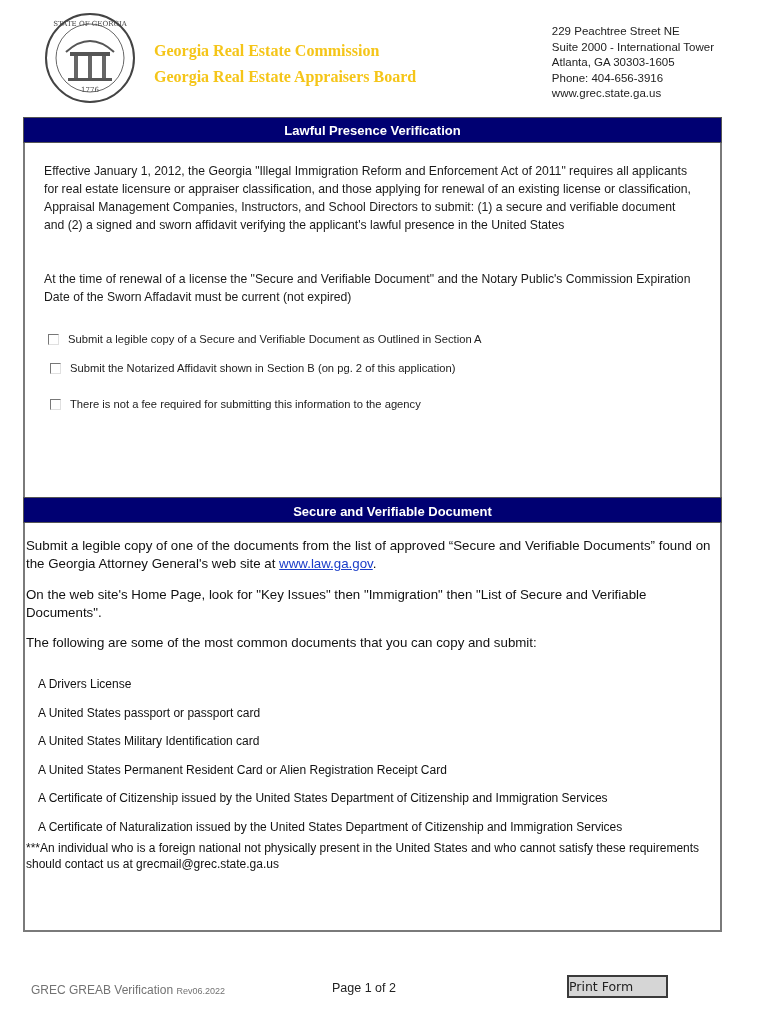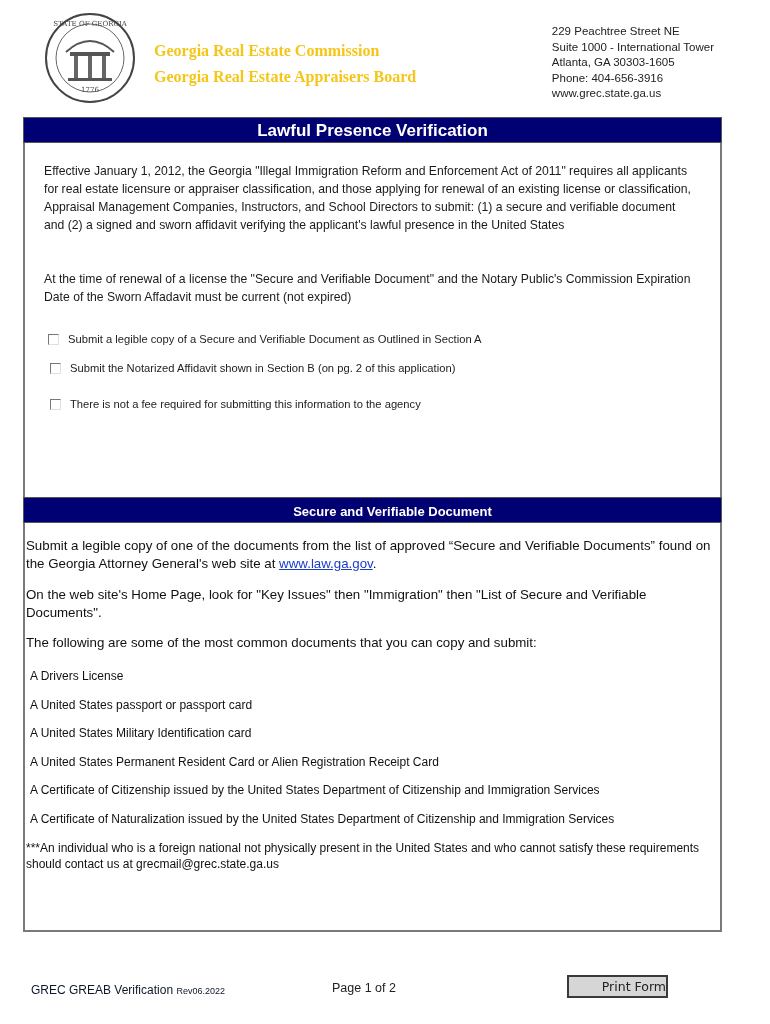--- a/index.html
+++ b/index.html
@@ -4,49 +4,49 @@
 <style>
   html, body { margin: 0; padding: 0; background: #ffffff; }
   body { width: 770px; height: 1024px; position: relative; overflow: hidden; font-family: "Liberation Sans", sans-serif; color: #1a1a1a; }
 
   .seal { position: absolute; left: 44px; top: 12px; width: 92px; height: 92px; }
   .org-title { position: absolute; left: 154px; top: 38px; font-family: "Liberation Serif", serif; font-weight: bold; color: #f5c518; font-size: 16px; line-height: 26px; white-space: nowrap; }
   .address { position: absolute; right: 56px; top: 24px; font-size: 11.5px; line-height: 15.5px; color: #222; }
 
   .main-box { position: absolute; left: 23px; top: 117px; width: 699px; height: 815px; border: 2px solid #7a7a7a; border-top: none; box-sizing: border-box; }
   .bar { position: absolute; left: 23px; width: 699px; height: 26px; background: #000072; border: 1px solid #555; box-sizing: border-box; color: #fff; font-weight: bold; }
-  .bar-1 { top: 117px; text-align: center; font-size: 17px; line-height: 25px; }
+  .bar-1 { top: 117px; text-align: center; font-size: 13px; line-height: 25px; }
   .bar-2 { top: 497px; }
   .bar-2 .sec-label { position: absolute; left: 5px; top: 0; font-size: 16px; line-height: 22px; margin-top: 28px; }
   .bar-2 .sec-title { position: absolute; left: 0; right: 0; top: 3px; text-align: center; font-size: 13px; line-height: 22px; padding-left: 40px; }
 
   .para { position: absolute; left: 44px; width: 650px; font-size: 12.2px; line-height: 18px; color: #1a1a1a; }
   .p1 { top: 162px; }
   .p2 { top: 270px; }
 
   .chk-row { position: absolute; left: 48px; display: flex; align-items: center; font-size: 11.2px; color: #222; }
   .chk { width: 11px; height: 11px; border-top: 1.5px solid #777; border-left: 1.5px solid #777; border-right: 1px solid #e0e0e0; border-bottom: 1px solid #e0e0e0; background: #fff; margin-right: 9px; box-sizing: border-box; }
   .c1 { top: 333px; }
   .c2 { top: 362px; left: 50px; }
   .c3 { top: 398px; left: 50px; }
 
   .secA-text { position: absolute; left: 26px; width: 690px; font-size: 13.3px; line-height: 18px; color: #111; }
   .a1 { top: 537px; }
   .a2 { top: 586px; }
   .a3 { top: 634px; }
   .a1 a { color: #1a3cc8; text-decoration: underline; }
 
-  .doc-list { position: absolute; left: 26px; top: 664px; margin: 4px; padding: 0; list-style: none; font-size: 12px; color: #111; }
+  .doc-list { position: absolute; left: 26px; top: 664px; margin: 12px; padding: 0; list-style: none; font-size: 12px; color: #111; }
   .doc-list li { height: 28.5px; line-height: 16px; }
   .note { position: absolute; left: 26px; top: 840px; width: 690px; font-size: 12px; line-height: 16px; color: #111; }
 
-  .footer-left { position: absolute; left: 31px; top: 983px; font-size: 12px; color: #0f172a; }
+  .footer-left { position: absolute; left: 31px; top: 983px; font-size: 12px; color: #737373; }
   .footer-left .rev { font-size: 9px; }
   .footer-center { position: absolute; left: 332px; top: 981px; font-size: 12.5px; color: #222; }
-  .print-btn { position: absolute; left: 567px; top: 975px; width: 101px; height: 23px; background: #d6d6d6; border: 2px solid #3a3a3a; box-sizing: border-box; font-size: 12.5px; color: #222; text-align: right; line-height: 19px; cursor: pointer; padding: 0; font-family: "DejaVu Sans", sans-serif; }
+  .print-btn { position: absolute; left: 567px; top: 975px; width: 101px; height: 23px; background: #d6d6d6; border: 2px solid #3a3a3a; box-sizing: border-box; font-size: 12.5px; color: #222; text-align: left; line-height: 19px; cursor: pointer; padding: 0; font-family: "DejaVu Sans", sans-serif; }
 </style>
 </head>
 <body>
 
 <div class="seal">
   <svg width="92" height="92" viewBox="0 0 92 92">
     <circle cx="46" cy="46" r="44" fill="#fff" stroke="#444" stroke-width="2"></circle>
     <circle cx="46" cy="46" r="34" fill="none" stroke="#666" stroke-width="1"></circle>
     <path d="M22 40 Q46 18 70 40" fill="none" stroke="#555" stroke-width="2"></path>
     <rect x="26" y="40" width="40" height="4" fill="#555"></rect>
@@ -57,21 +57,21 @@
     <text x="46" y="80" font-size="7" text-anchor="middle" fill="#444" font-family="DejaVu Serif, serif">1776</text>
     <text x="46" y="14" font-size="7" text-anchor="middle" fill="#444" font-family="DejaVu Serif, serif">STATE OF GEORGIA</text>
   </svg>
 </div>
 <div class="org-title">
   <div>Georgia Real Estate Commission</div>
   <div>Georgia Real Estate Appraisers Board</div>
 </div>
 <div class="address">
   <div>229 Peachtree Street NE</div>
-  <div>Suite 1000 - International Tower</div>
+  <div>Suite 2000 - International Tower</div>
   <div>Atlanta, GA 30303-1605</div>
   <div>Phone: 404-656-3916</div>
   <div>www.grec.state.ga.us</div>
 </div>
 
 <div class="main-box"></div>
 
 <div class="bar bar-1">
   <span>Lawful Presence  Verification</span>
 </div>

